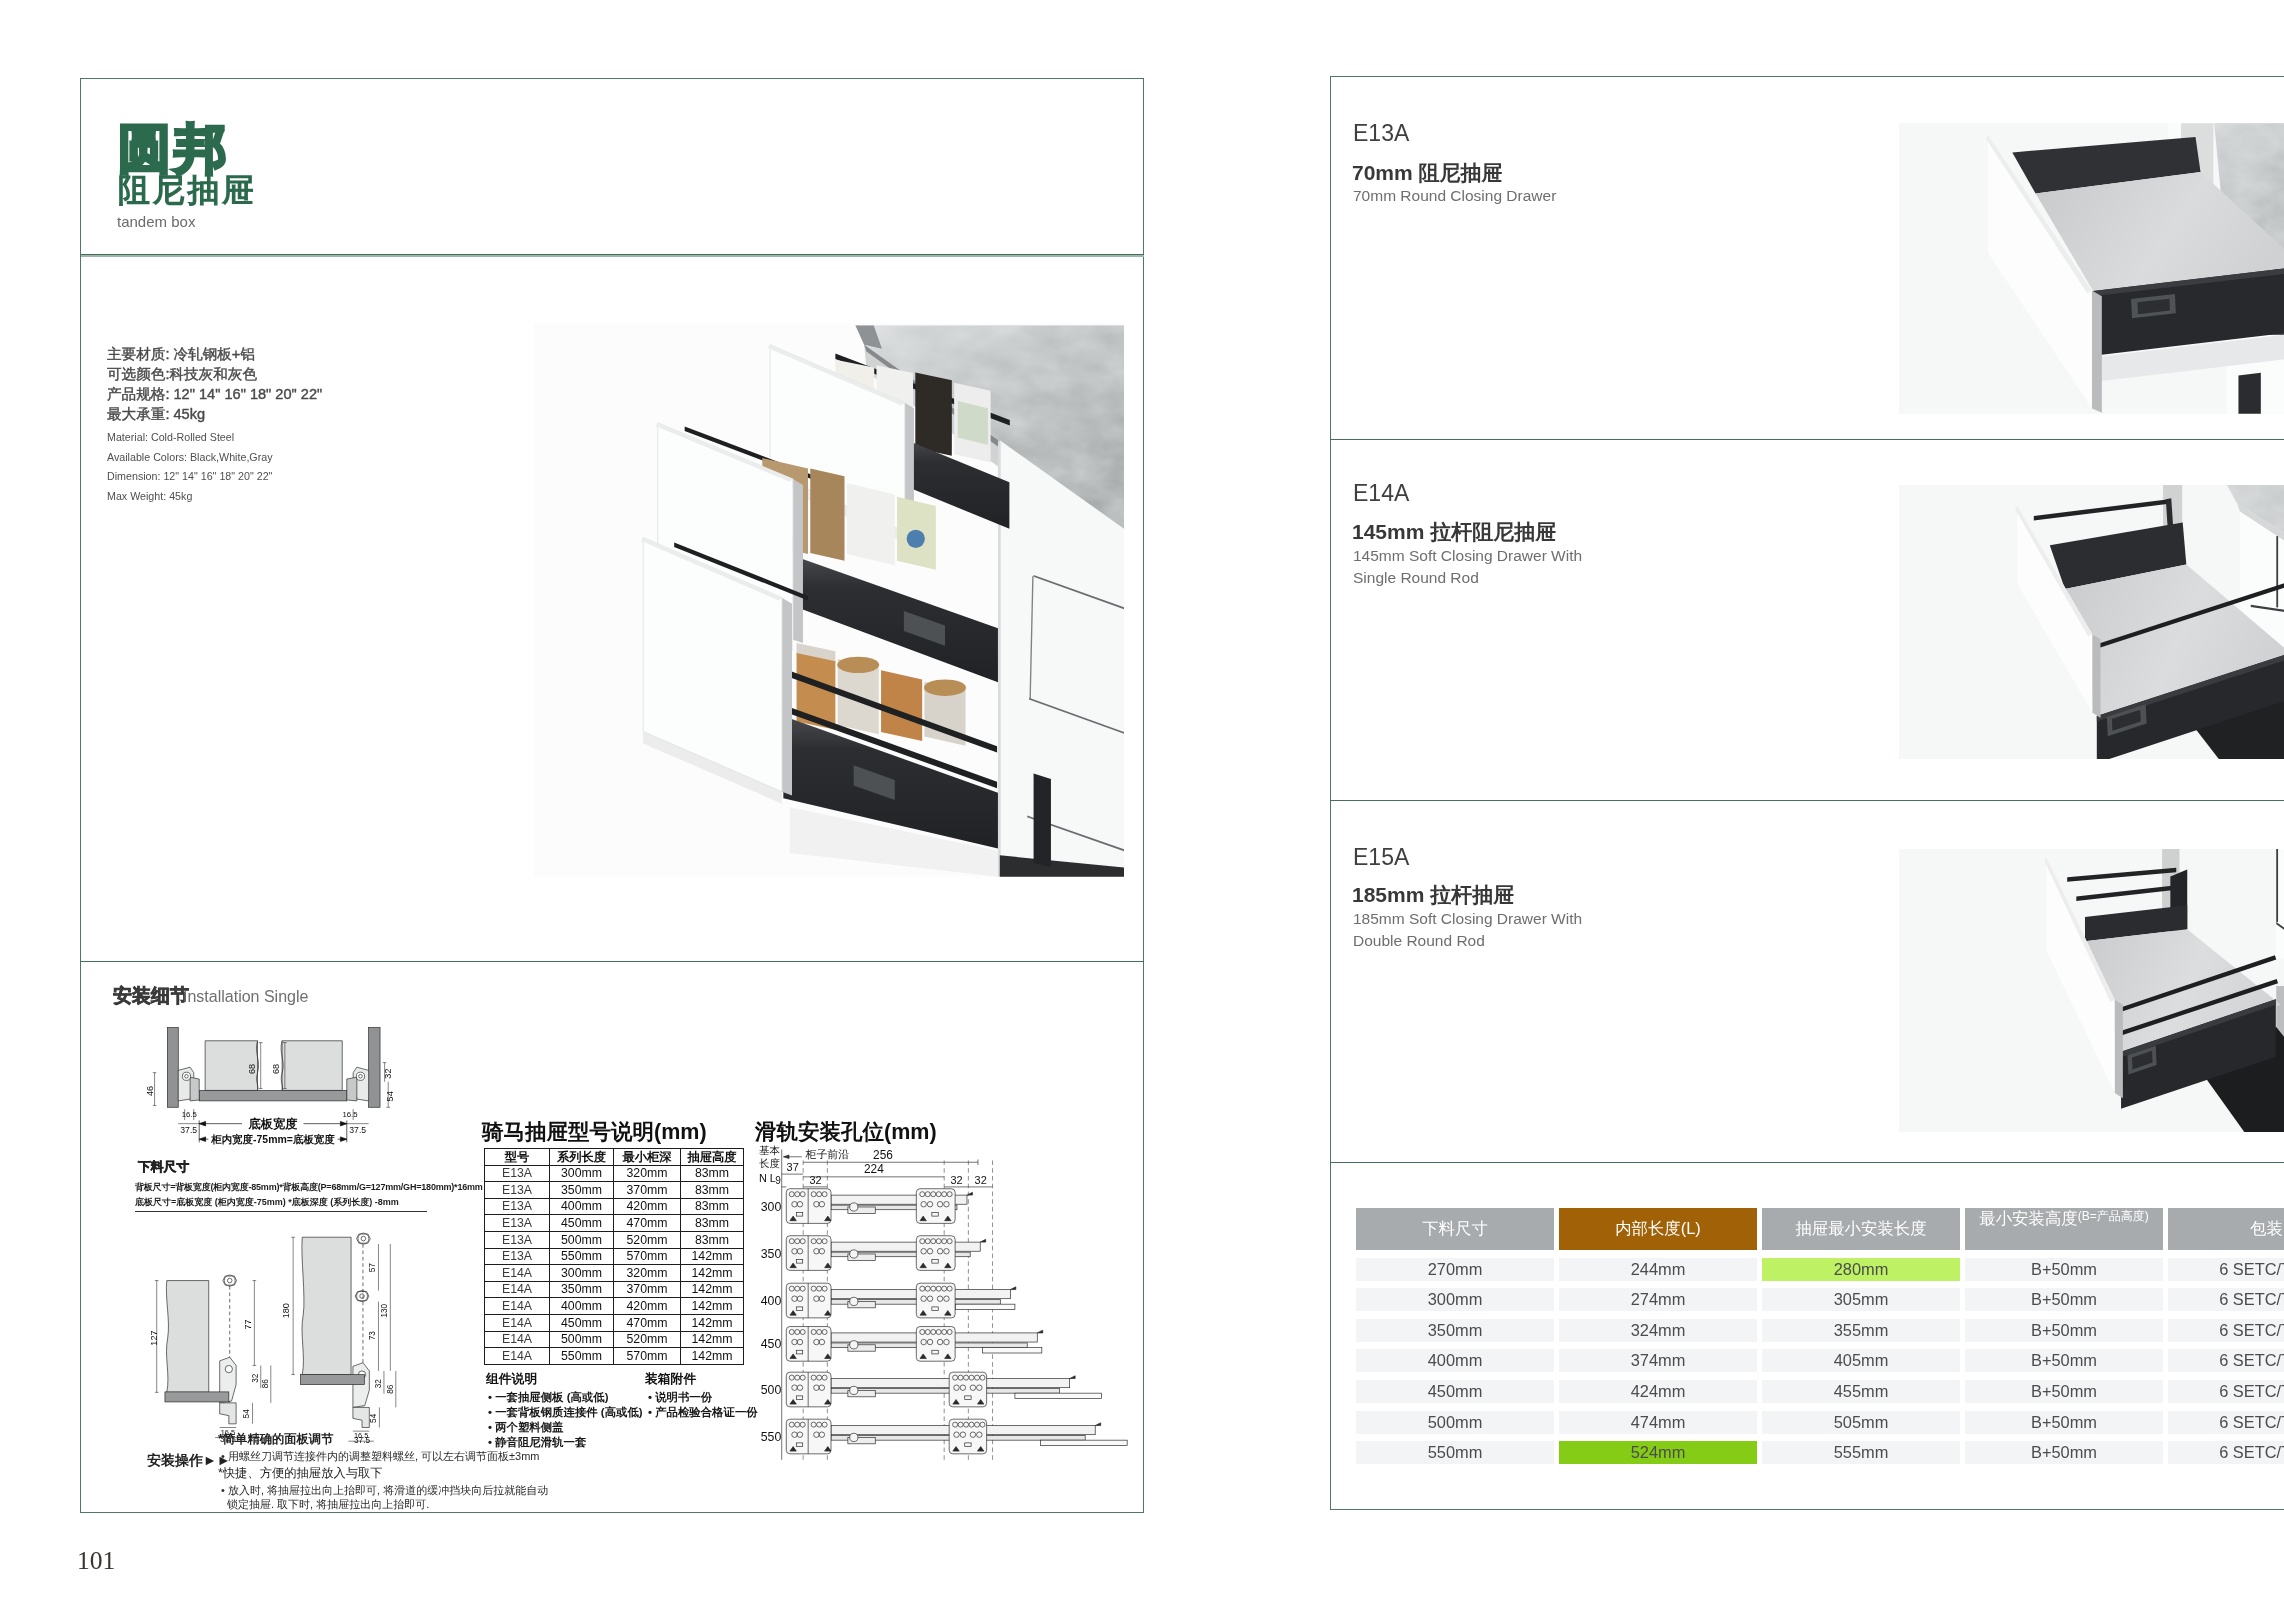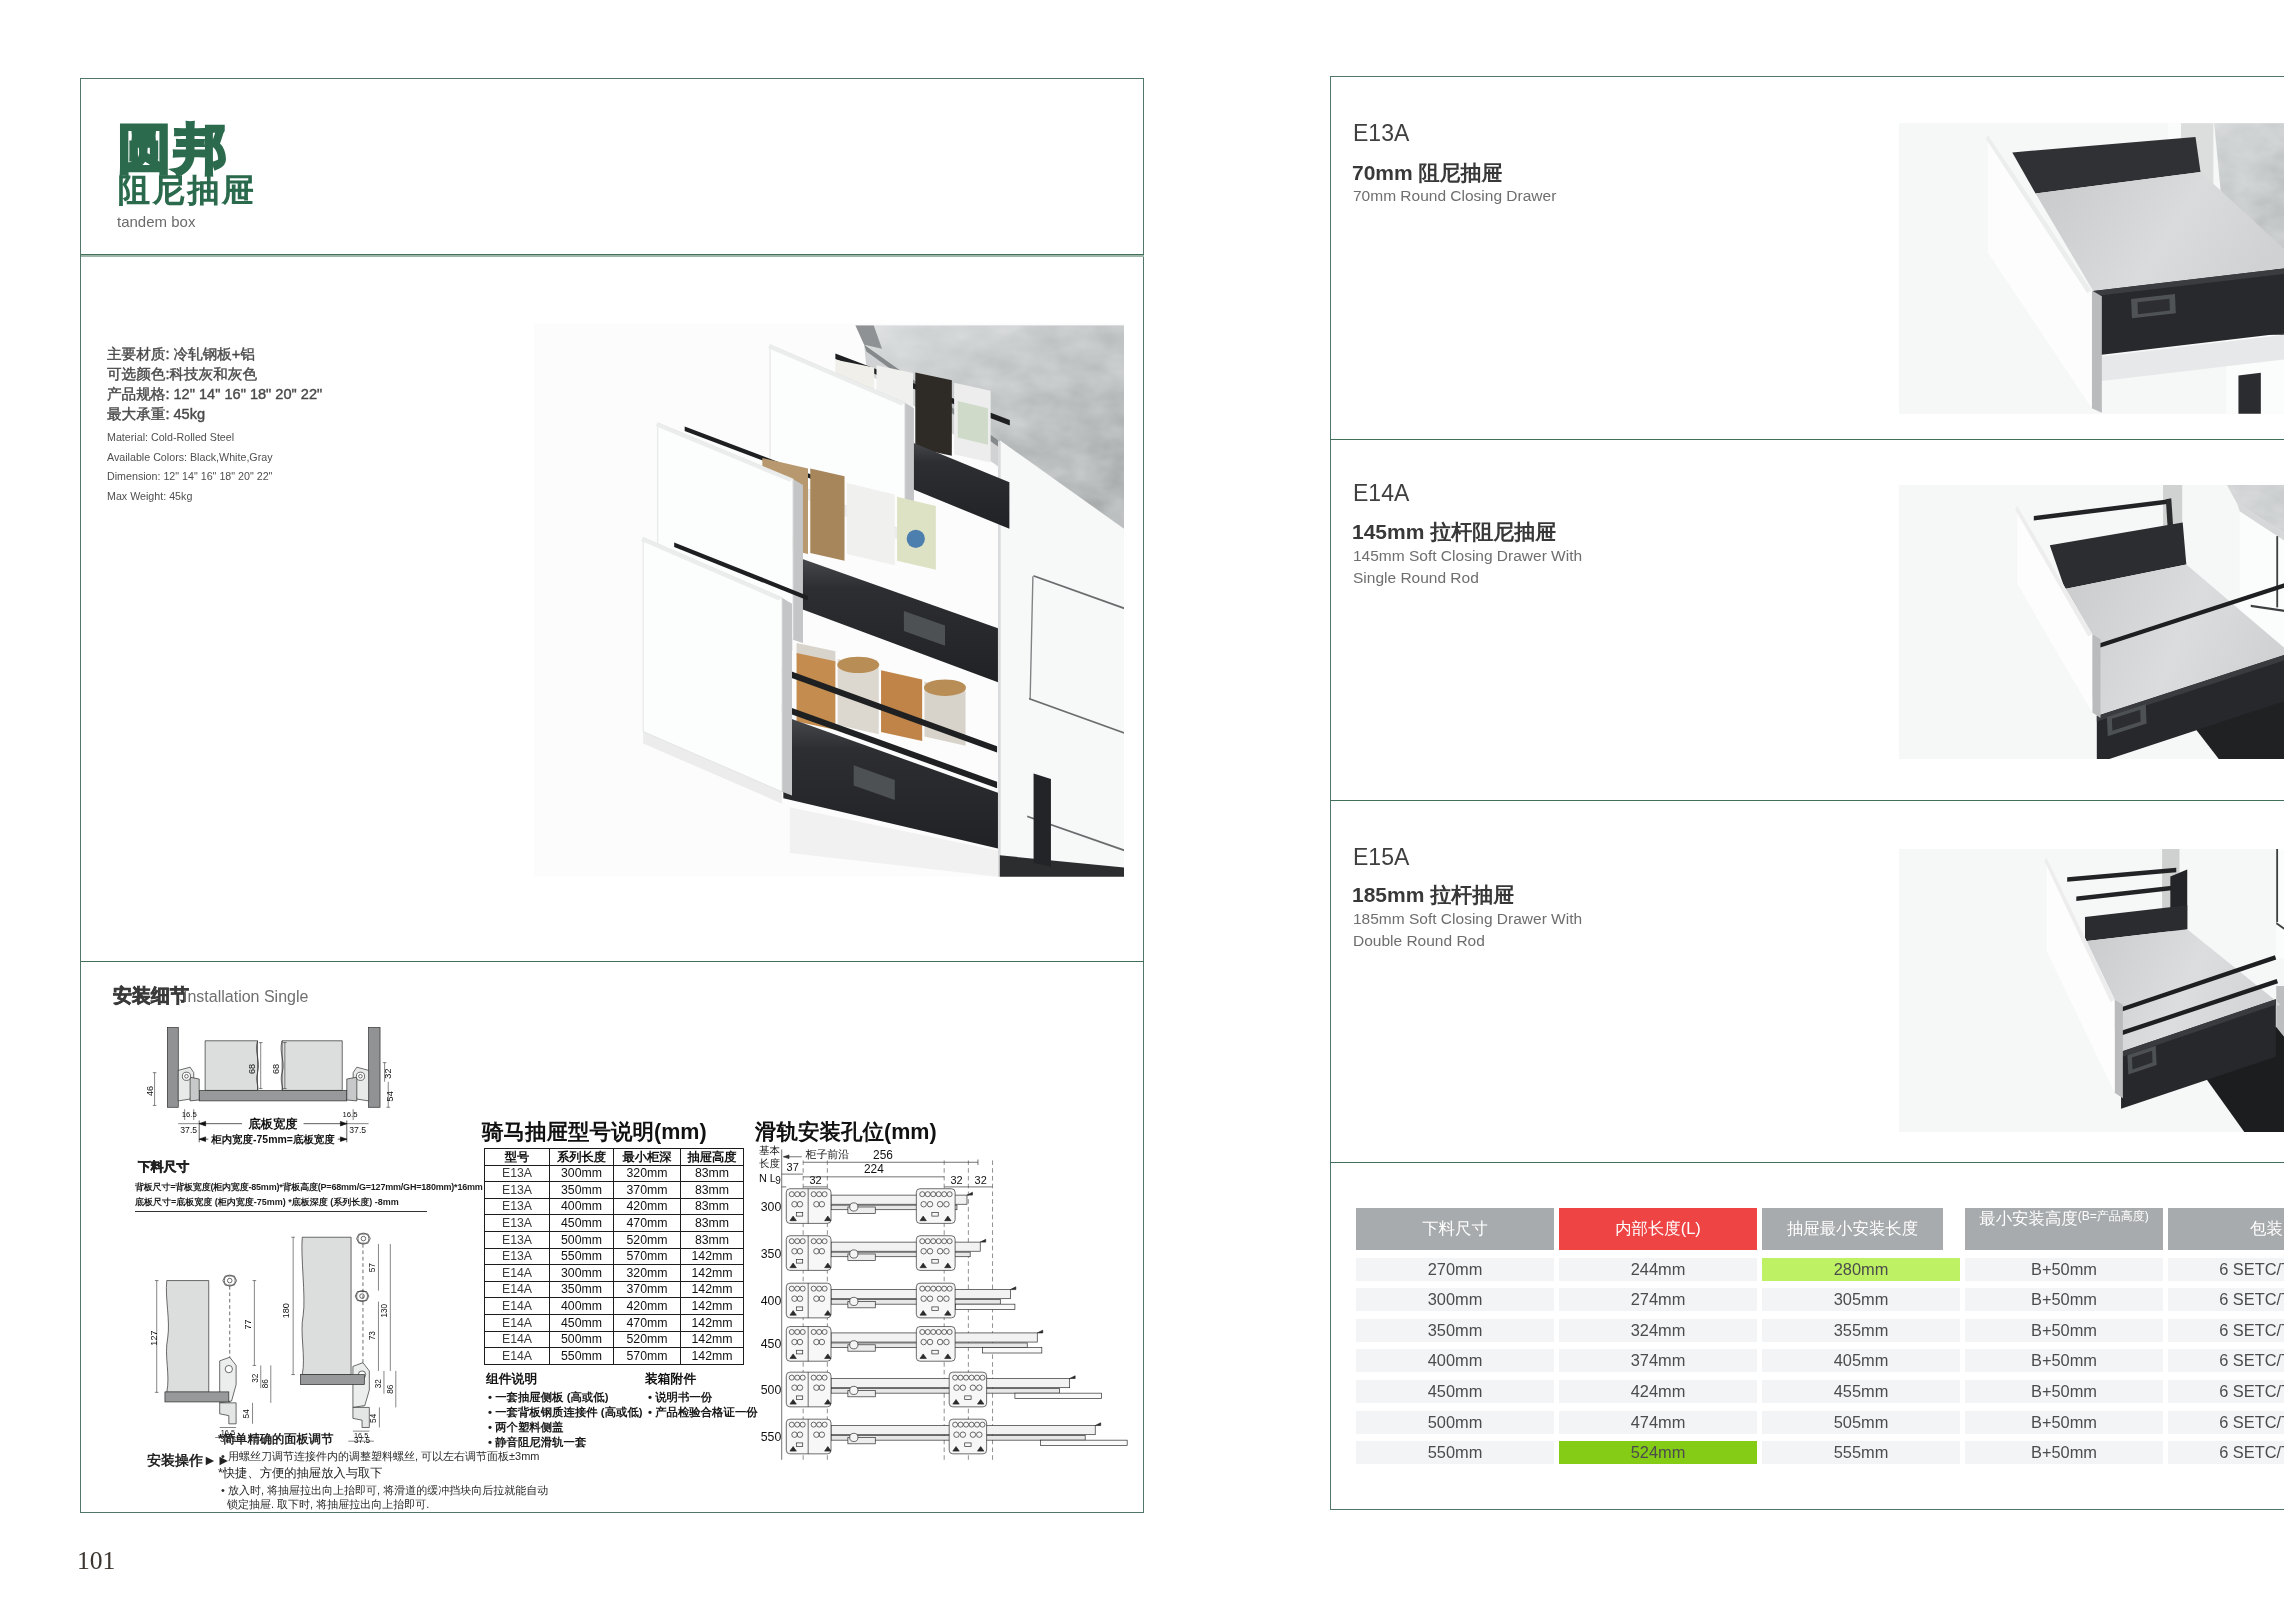--- a/index.html
+++ b/index.html
@@ -933,22 +933,22 @@
 <polygon points="510,457 554,442 555,468 511,483" fill="#2b2d30"></polygon>
 
 <polygon points="472,330 490,341 490,546 472,534" fill="#b9bbbc"></polygon>
 
 <polygon points="323,19 472,330 472,534 323,224" fill="#fdfdfd"></polygon>
 
 <polygon points="323,19 472,330 463,335 318,26" fill="#ededee"></polygon>
 </svg>
 
 <div class="abs" style="left:1356px;top:1208px;width:198px;height:42px;background:#a8abad;color:#fff;font-size:16.4px;display:flex;align-items:center;justify-content:center">下料尺寸</div>
-<div class="abs" style="left:1559px;top:1208px;width:198px;height:42px;background:#ef4444;color:#fff;font-size:16.4px;display:flex;align-items:center;justify-content:center">内部长度(L)</div>
-<div class="abs" style="left:1762px;top:1208px;width:181px;height:42px;background:#a8abad;color:#fff;font-size:16.4px;display:flex;align-items:center;justify-content:center">抽屉最小安装长度</div>
+<div class="abs" style="left:1559px;top:1208px;width:198px;height:42px;background:#a16207;color:#fff;font-size:16.4px;display:flex;align-items:center;justify-content:center">内部长度(L)</div>
+<div class="abs" style="left:1762px;top:1208px;width:198px;height:42px;background:#a8abad;color:#fff;font-size:16.4px;display:flex;align-items:center;justify-content:center">抽屉最小安装长度</div>
 <div class="abs" style="left:1965px;top:1208px;width:198px;height:42px;background:#a8abad;color:#fff;font-size:16.4px;display:flex;align-items:flex-start;justify-content:center">最小安装高度<span style="font-size:12px">(B=产品高度)</span></div>
 <div class="abs" style="left:2168px;top:1208px;width:197px;height:42px;background:#a8abad;color:#fff;font-size:16.4px;display:flex;align-items:center;justify-content:center">包装</div>
 
 <div class="abs" style="left:1356px;top:1258px;width:198px;height:23px;background:#f3f4f6;color:#4c4c4c;font-size:16.4px;display:flex;align-items:center;justify-content:center">270mm</div>
 <div class="abs" style="left:1559px;top:1258px;width:198px;height:23px;background:#f3f4f6;color:#4c4c4c;font-size:16.4px;display:flex;align-items:center;justify-content:center">244mm</div>
 <div class="abs" style="left:1762px;top:1258px;width:198px;height:23px;background:#bef264;color:#4c4c4c;font-size:16.4px;display:flex;align-items:center;justify-content:center">280mm</div>
 <div class="abs" style="left:1965px;top:1258px;width:198px;height:23px;background:#f3f4f6;color:#4c4c4c;font-size:16.4px;display:flex;align-items:center;justify-content:center">B+50mm</div>
 <div class="abs" style="left:2168px;top:1258px;width:197px;height:23px;background:#f3f4f6;color:#4c4c4c;font-size:16.4px;display:flex;align-items:center;justify-content:center">6 SETC/TNB</div>
 
 <div class="abs" style="left:1356px;top:1288px;width:198px;height:23px;background:#f3f4f6;color:#4c4c4c;font-size:16.4px;display:flex;align-items:center;justify-content:center">300mm</div>

